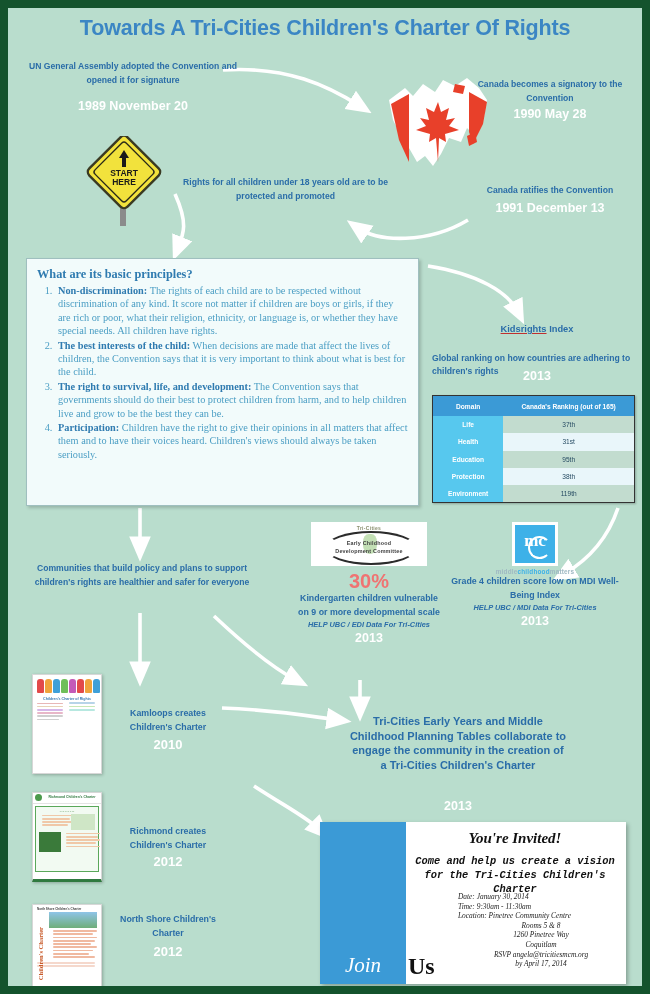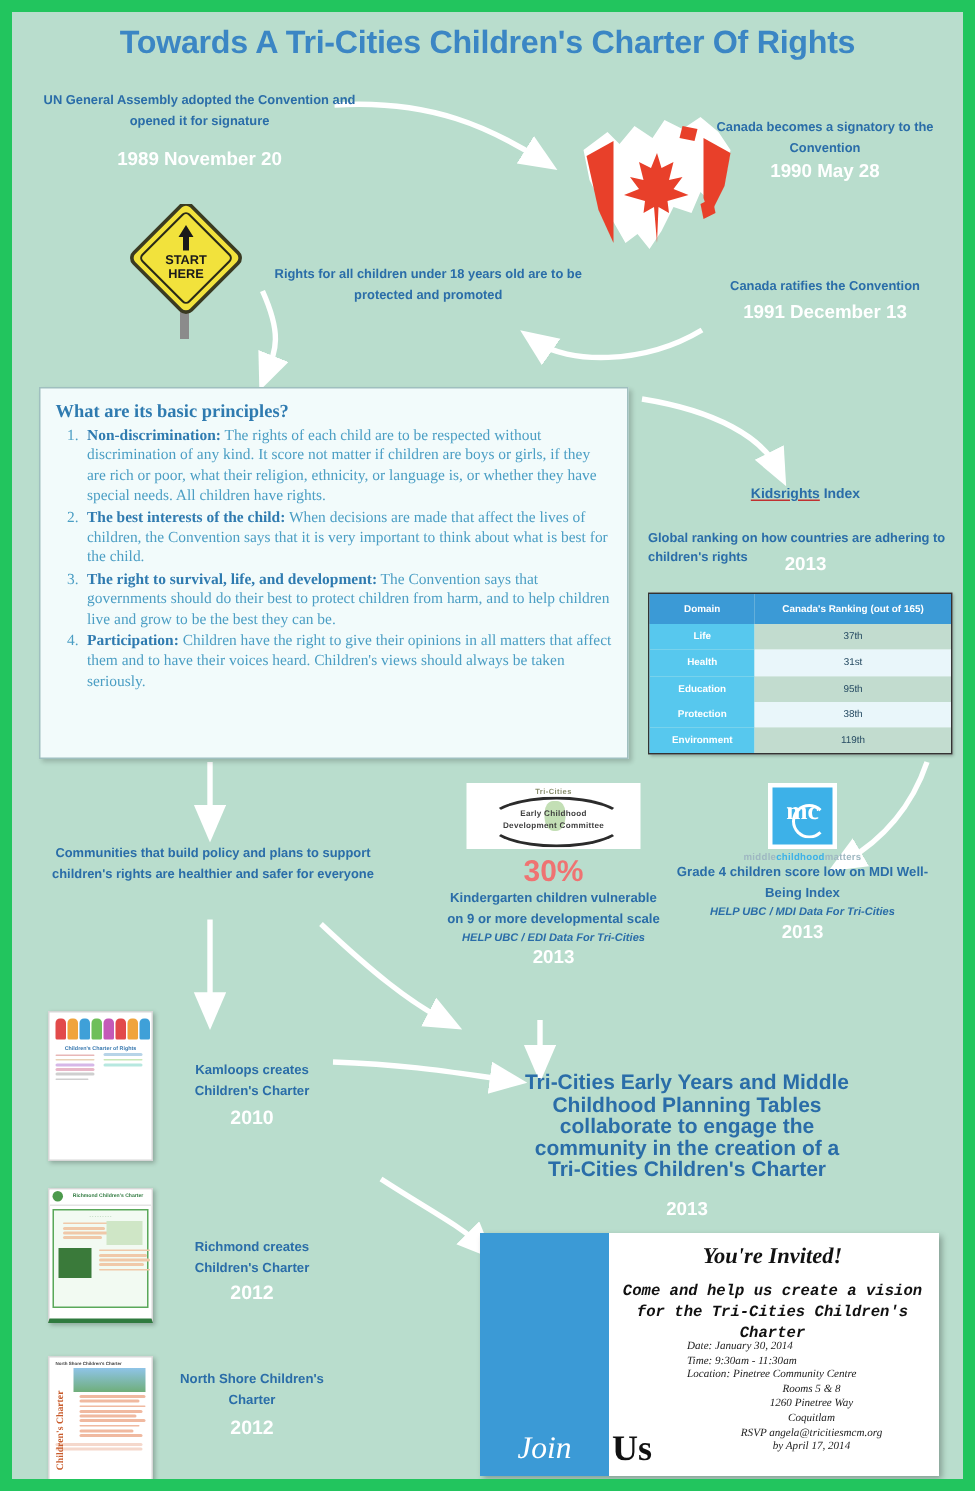--- a/index.html
+++ b/index.html
@@ -1,17 +1,17 @@
 <!DOCTYPE html>
 <html><head>
 <meta charset="utf-8">
 <style>
   html,body{margin:0;padding:0;background:#ffffff;}
   body{width:650px;height:994px;font-family:"Liberation Sans",sans-serif;overflow:hidden;}
-  #poster{position:relative;width:650px;height:994px;background:#22c55e;box-sizing:border-box;}
+  #poster{position:relative;width:650px;height:994px;background:#14532d;box-sizing:border-box;}
   #canvas{position:absolute;left:8px;top:8px;width:634px;height:978px;background:#b9ddcd;overflow:hidden;}
 
   .t{position:absolute;}
 
   
   #title{left:0;top:8px;width:634px;font-size:21.5px;font-weight:bold;color:#3b86c4;
          text-align:center;letter-spacing:-0.2px;}
 
   
   .cap{font-size:8.6px;font-weight:bold;line-height:13.5px;color:#2a6da8;text-align:center;}
@@ -97,21 +97,21 @@
   .thumb .tb-title{font-size:3.6px;font-weight:bold;text-align:center;color:#3b7a3b;margin-top:2px;}
   .tline{height:1.7px;margin:1.6px 4px;border-radius:1px;}
   .charter-label{position:absolute;font-size:8.8px;font-weight:bold;line-height:14px;color:#2a6da8;text-align:center;}
   .charter-year{position:absolute;font-size:13px;font-weight:bold;color:#ffffff;text-align:center;}
 
   
   .kidrow{height:18px;margin:2px 3px 1px 3px;position:relative;}
   .kid{position:absolute;top:2px;width:7px;height:14px;border-radius:3px 3px 1px 1px;}
 
   
-  #collab{left:340px;top:706px;width:220px;font-size:14px;font-weight:bold;line-height:14.6px;color:#2a6da8;text-align:center;}
+  #collab{left:340px;top:706px;width:220px;font-size:11px;font-weight:bold;line-height:14.6px;color:#2a6da8;text-align:center;}
   #collab-year{left:340px;top:790px;width:220px;}
 
   
   #invite{position:absolute;left:312px;top:814px;width:306px;height:162px;background:#ffffff;
           box-shadow:2px 2px 4px rgba(0,0,0,.28);}
   #invite .leftpanel{position:absolute;left:0;top:0;width:86px;height:100%;background:#3b9ad6;}
   #invite .join{position:absolute;left:0;bottom:6px;width:86px;text-align:center;color:#ffffff;
                 font-family:"Liberation Serif",serif;font-style:italic;font-size:21px;}
   #invite .us{position:absolute;left:88px;bottom:4px;color:#111111;
               font-family:"Liberation Serif",serif;font-weight:bold;font-size:24px;}

